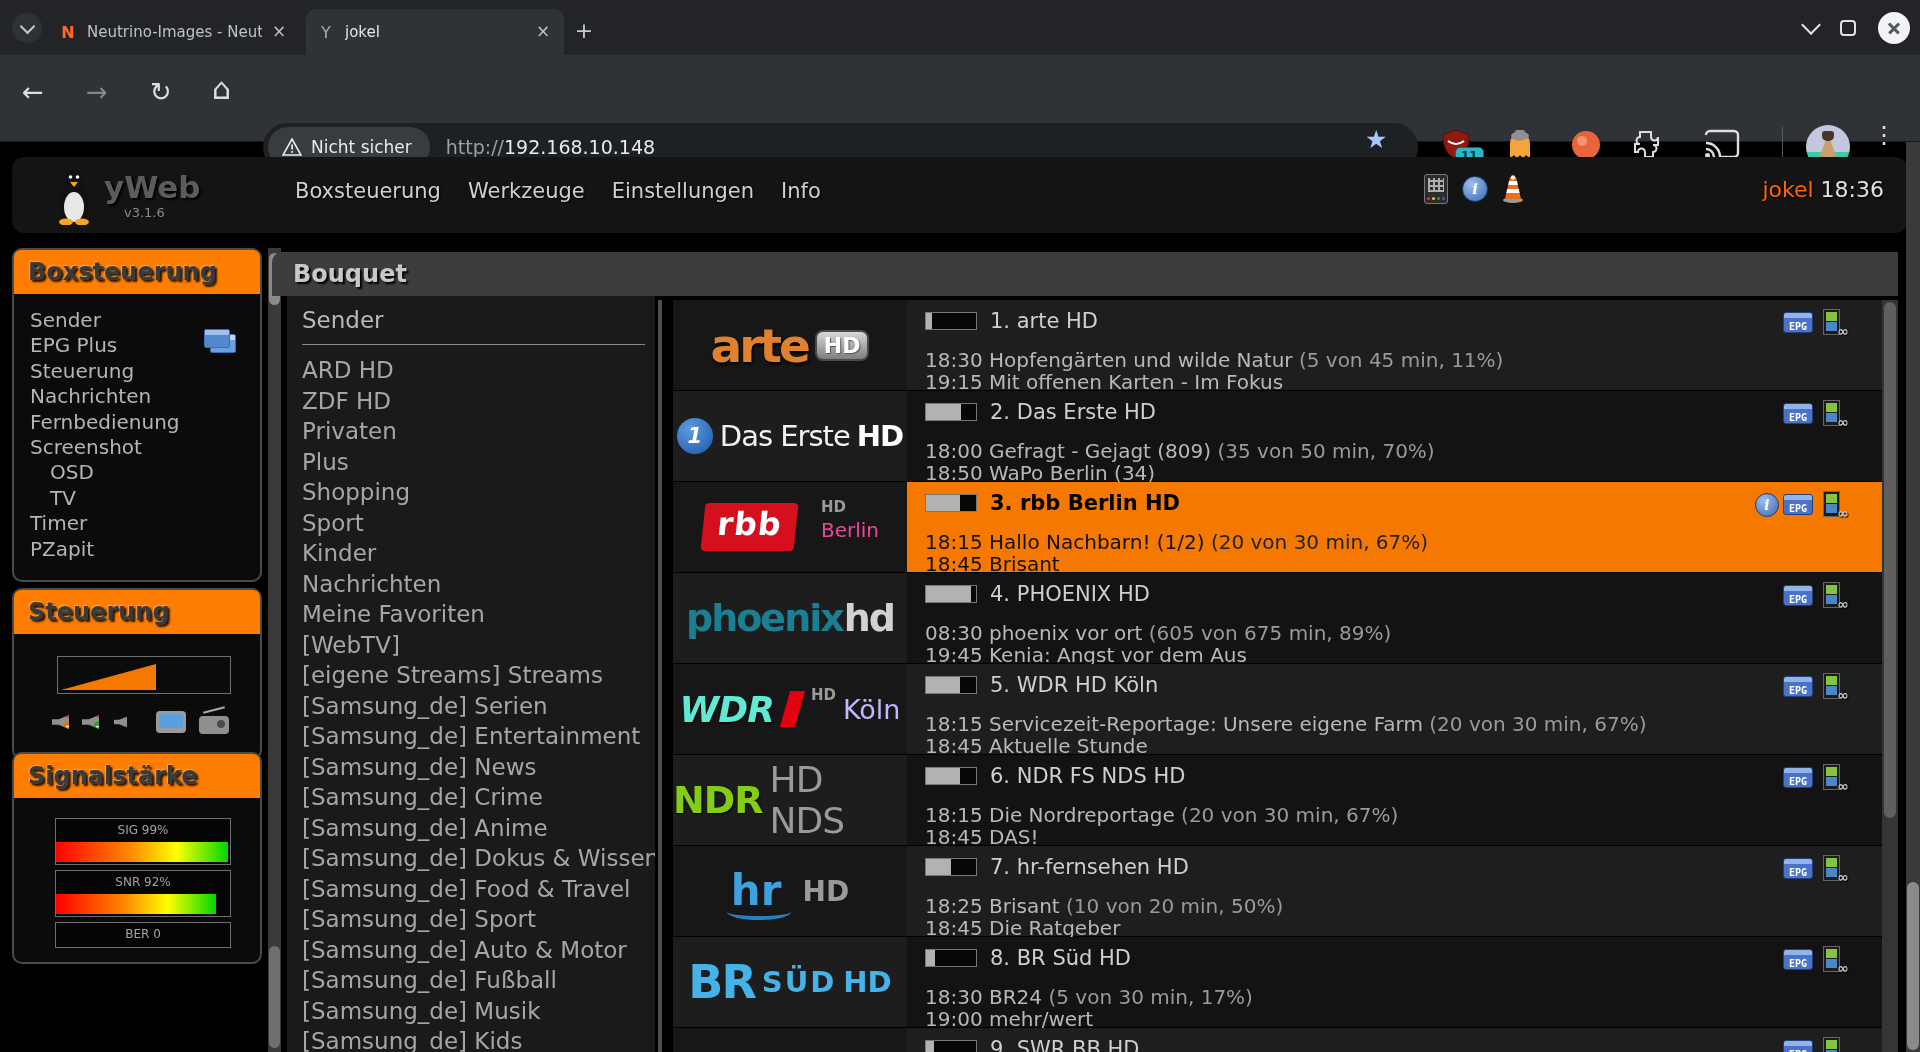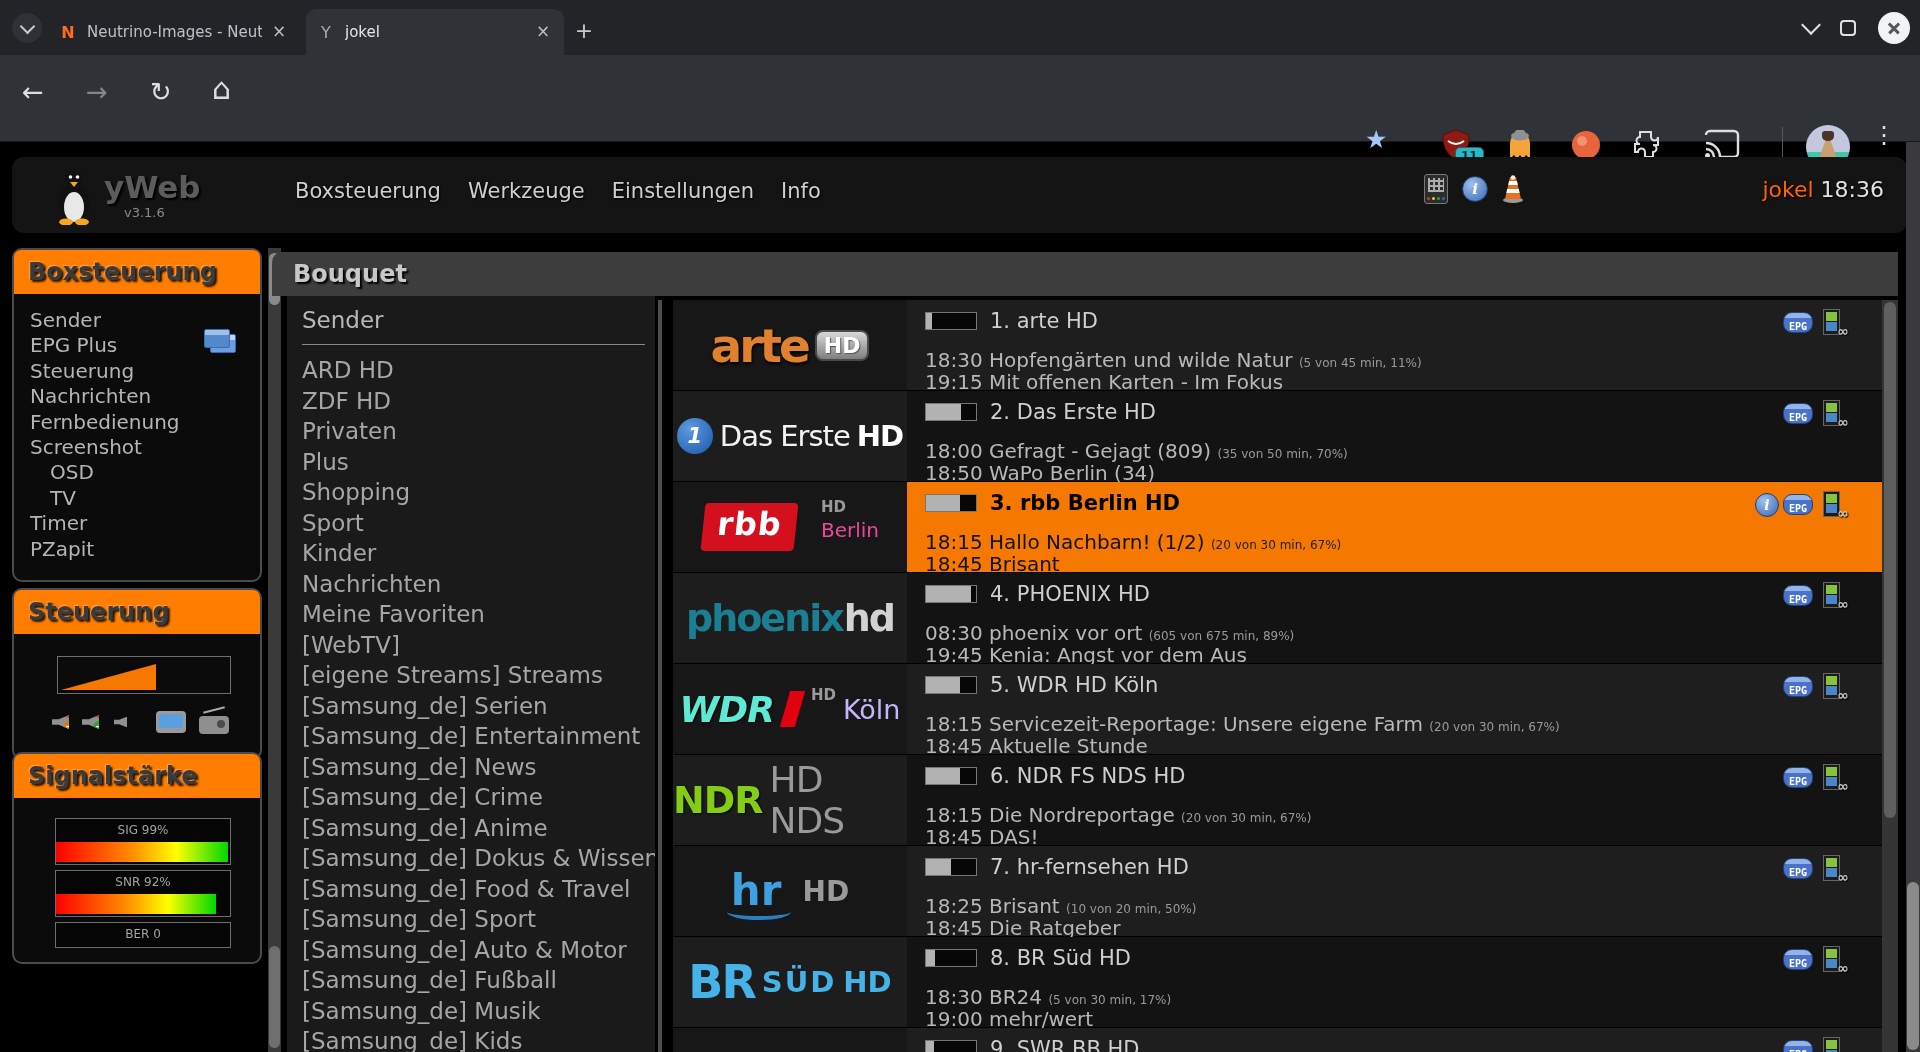--- a/index.html
+++ b/index.html
@@ -121,23 +121,23 @@
   .ch-row.odd .ch-logo{background:#171717;} .ch-row.even .ch-logo{background:#1d1d1d;}
   .ch-row.hl .ch-body{background:#f57900;}
   .ch-logo{position:absolute;left:0;top:0;width:234px;height:90px;display:flex;align-items:center;justify-content:center;gap:7px;}
   .ch-body{position:absolute;left:234px;top:0;right:0;height:90px;}
   .ch-progress{position:absolute;left:18px;top:12px;width:50px;height:16px;border:1px solid #777;background:#070707;display:block;}
   .ch-progress-fill{display:block;height:100%;background:#b2b2b2;}
   .ch-name{position:absolute;left:83px;top:9px;font-size:21px;color:#cfcfcf;white-space:nowrap;}
   .hl .ch-name{color:#000;font-weight:bold;}
   .ch-epg{position:absolute;left:18px;font-size:20px;color:#b8b8b8;white-space:nowrap;}
   .ch-epg.l1{top:48px;} .ch-epg.l2{top:70px;}
-  .ch-epg .note{font-size:12px;color:#9a9a9a;margin-top:16px;}
+  .ch-epg .note{font-size:20px;color:#9a9a9a;margin-top:16px;}
   .hl .ch-epg{color:#111;} .hl .ch-epg .note{color:#222;}
-  .ic-epg{position:absolute;right:69px;top:12px;width:30px;height:21px;border:1px solid #24407e;border-radius:9px;
+  .ic-epg{position:absolute;right:69px;top:12px;width:30px;height:21px;border:1px solid #24407e;border-radius:3px;
     background:linear-gradient(#93b4e8 28%,#4a72c8 28%);color:#fff;font-weight:bold;font-size:10px;
     text-align:center;line-height:27px;box-sizing:border-box;font-family:"DejaVu Sans Mono",monospace;}
   .ic-stream{position:absolute;right:37px;top:9px;width:24px;height:27px;}
   .ic-stream .film{position:absolute;left:2px;top:0;width:15px;height:24px;background:#1c1c1c;border:1px solid #666;}
   .ic-stream .film .g{position:absolute;left:2px;top:2px;width:11px;height:9px;background:#86c440;}
   .ic-stream .film .b{position:absolute;left:2px;top:12px;width:11px;height:9px;background:#4a86c8;}
   .ic-stream .chain{position:absolute;right:-4px;bottom:-3px;font-size:14px;font-weight:bold;color:#c9c9c9;
     text-shadow:1px 1px 1px #000;}
   .ic-info{position:absolute;right:103px;top:11px;}
   
@@ -195,20 +195,31 @@
     <span class="wc-max"></span>
     <span class="wc-close"></span>
   </div>
 </div>
 
 <div id="toolbar">
   <span class="nav-glyph" style="left:22px;">←</span>
   <span class="nav-glyph" style="left:86px;color:#83878c;">→</span>
   <span class="nav-glyph" style="left:150px;">↻</span>
   <span class="nav-glyph" style="left:212px;font-size:30px;top:16px;">⌂</span>
+  <div id="omnibox">
+    <span id="sec-chip">
+      <svg width="20" height="18" viewBox="0 0 20 18">
+          <path d="M10 1 L19 17 L1 17 Z" fill="none" stroke="#e8eaed" stroke-width="1.6"></path>
+          <rect x="9.2" y="6.5" width="1.8" height="5" fill="#e8eaed"></rect>
+          <rect x="9.2" y="13" width="1.8" height="1.8" fill="#e8eaed"></rect>
+        </svg>
+      <span>Nicht sicher</span>
+    </span>
+    <span id="url"><span class="scheme">http://</span><span class="host">192.168.10.148</span></span>
+  </div>
   <span id="star">★</span>
   <svg class="ext-ic" style="left:1438px;" width="36" height="36" viewBox="0 0 36 36">
       <path d="M18 3 L31 8 C31 20 27 28 18 32 C9 28 5 20 5 8 Z" fill="#8f1a12" stroke="#5d0f0a"></path>
       <path d="M10 14 q8 6 16 0" stroke="#fff" fill="none" stroke-width="2"></path>
     </svg>
   <span id="ext-badge">11</span>
   <svg class="ext-ic" style="left:1502px;" width="36" height="36" viewBox="0 0 36 36">
       <path d="M8 32 V16 a10 10 0 0 1 20 0 V32 l-4-4 -3 4 -3-4 -3 4 -3-4 Z" fill="#f5a33b"></path>
       <ellipse cx="18" cy="9" rx="9" ry="4.5" fill="#8d9094"></ellipse>
       <rect x="13" y="3" width="10" height="7" rx="2" fill="#8d9094"></rect>

